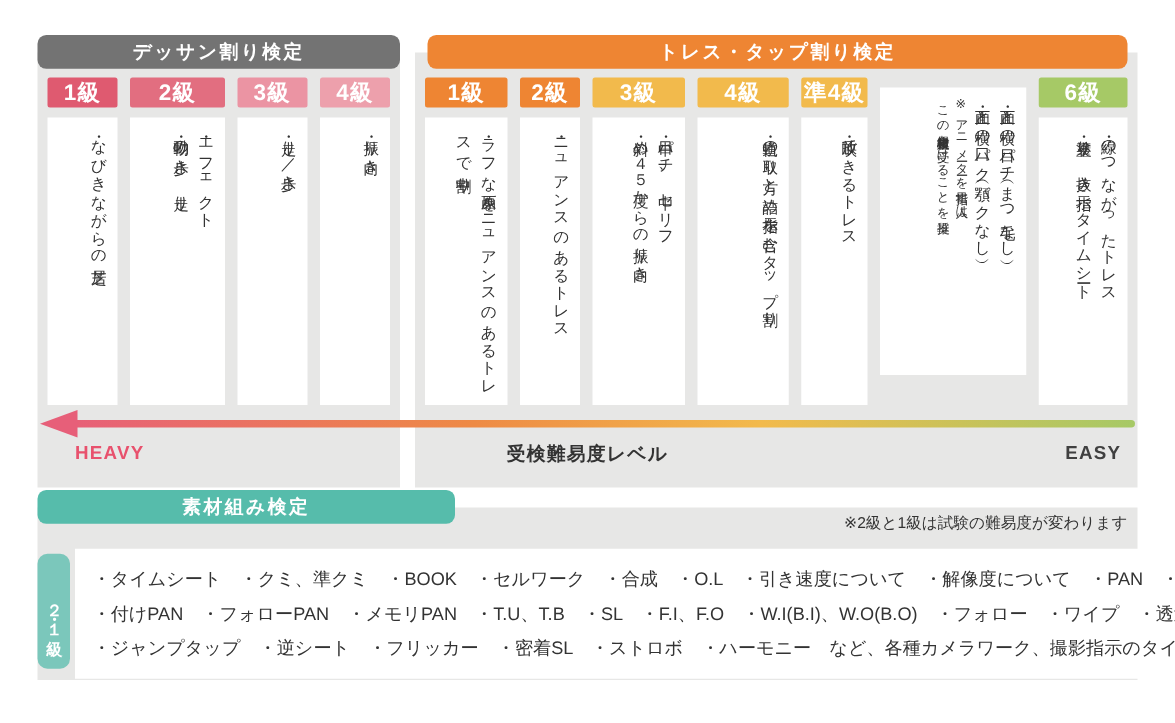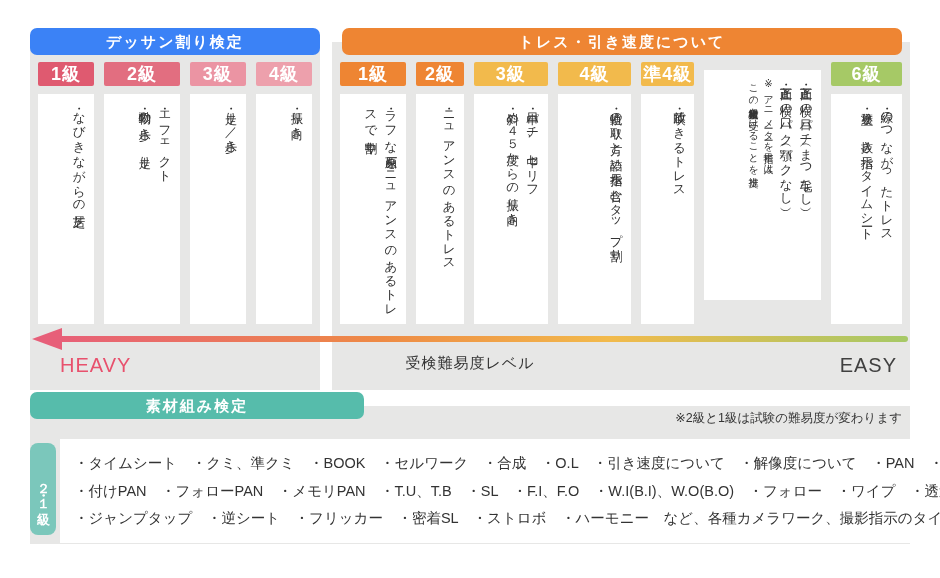--- a/index.html
+++ b/index.html
@@ -13,21 +13,21 @@
   .top { margin:28px 30px 0; display:flex; gap:12px; position:relative; }
   .panel { position:relative; margin-top:14px; height:348px; background:#e7e7e6; padding:20px 8px 0; }
   .p-dessin { width:290px; flex:0 0 290px; }
   .p-trace { flex:1; }
 
   .pill {
     position:absolute; top:-14px; height:27px; border-radius:7px;
     color:#fff; font-weight:bold; font-size:15px; text-align:center; line-height:27px;
     letter-spacing:2px;
   }
-  .pill-pink  { left:0; right:0; background:#3b82f6; }
+  .pill-pink  { left:0; right:0; background:#737373; }
   .pill-orange{ left:10px; right:8px; background:#ee8533; }
   .pill-teal  { left:0; width:334px; background:#56bcab; }
 
   .cols { display:flex; gap:10px; height:262px; }
   .col { display:flex; flex-direction:column; }
   .badge {
     height:24px; line-height:24px; text-align:center; color:#fff; font-weight:bold;
     font-size:18px; border-radius:2px; white-space:nowrap; letter-spacing:1px;
   }
   .bg-pink1 { background:#df5a70; }
@@ -50,24 +50,24 @@
   .arrow-zone { position:absolute; left:0; right:0; top:304px; height:52px; }
   .arrow-line {
     position:absolute; top:4px; left:24px; right:2px; height:6px; border-radius:3px;
     background:linear-gradient(to right,#e75f79,#ee8a45 38%,#f2ba4c 65%,#a6c966);
   }
   .arrow-head {
     position:absolute; left:2px; top:-4px; width:0; height:0;
     border-top:11px solid transparent; border-bottom:11px solid transparent;
     border-right:30px solid #e75f79;
   }
-  .lbl { position:absolute; top:22px; font-size:20px; font-weight:normal; letter-spacing:1px; }
+  .lbl { position:absolute; top:22px; font-size:15px; font-weight:bold; letter-spacing:1px; }
   .lbl-heavy { left:30px; color:#e8516d; }
   .lbl-easy  { right:13px; color:#404040; }
-  .lbl-center{ left:50%; transform:translateX(-50%); color:#333; font-weight:normal; font-size:15px; letter-spacing:1px; }
+  .lbl-center{ left:50%; transform:translateX(-50%); color:#333; font-weight:bold; font-size:15px; letter-spacing:1px; }
 
   
   .bottom { margin:16px 30px 0; position:relative; }
   .bpanel { position:relative; margin-top:12px; height:138px; background:#e7e7e6; }
   .mnote { text-align:right; font-size:12.5px; color:#333; padding:4px 8px 0 0; height:32px; }
   .brow { display:flex; gap:4px; margin-top:1px; align-items:flex-start; }
   .grade-tab {
     margin-top:4px; width:26px; height:92px; background:#7bc7bb; border-radius:8px;
     color:#fff; font-weight:bold; font-size:13px;
     writing-mode:vertical-rl; text-orientation:upright;
@@ -111,21 +111,21 @@
         <div class="col" style="flex:1">
           <div class="badge bg-pink4">4級</div>
           <div class="vbox">
             <span class="vitem">・振り向き</span>
           </div>
         </div>
       </div>
     </section>
 
     <section class="panel p-trace">
-      <div class="pill pill-orange">トレス・引き速度について</div>
+      <div class="pill pill-orange">トレス・タップ割り検定</div>
       <div class="cols">
         <div class="col" style="flex:1.3">
           <div class="badge bg-orange">1級</div>
           <div class="vbox">
             <span class="vitem">・ラフな原画をニュアンスのあるトレスで中割り</span>
           </div>
         </div>
         <div class="col" style="flex:0.95">
           <div class="badge bg-orange">2級</div>
           <div class="vbox">

